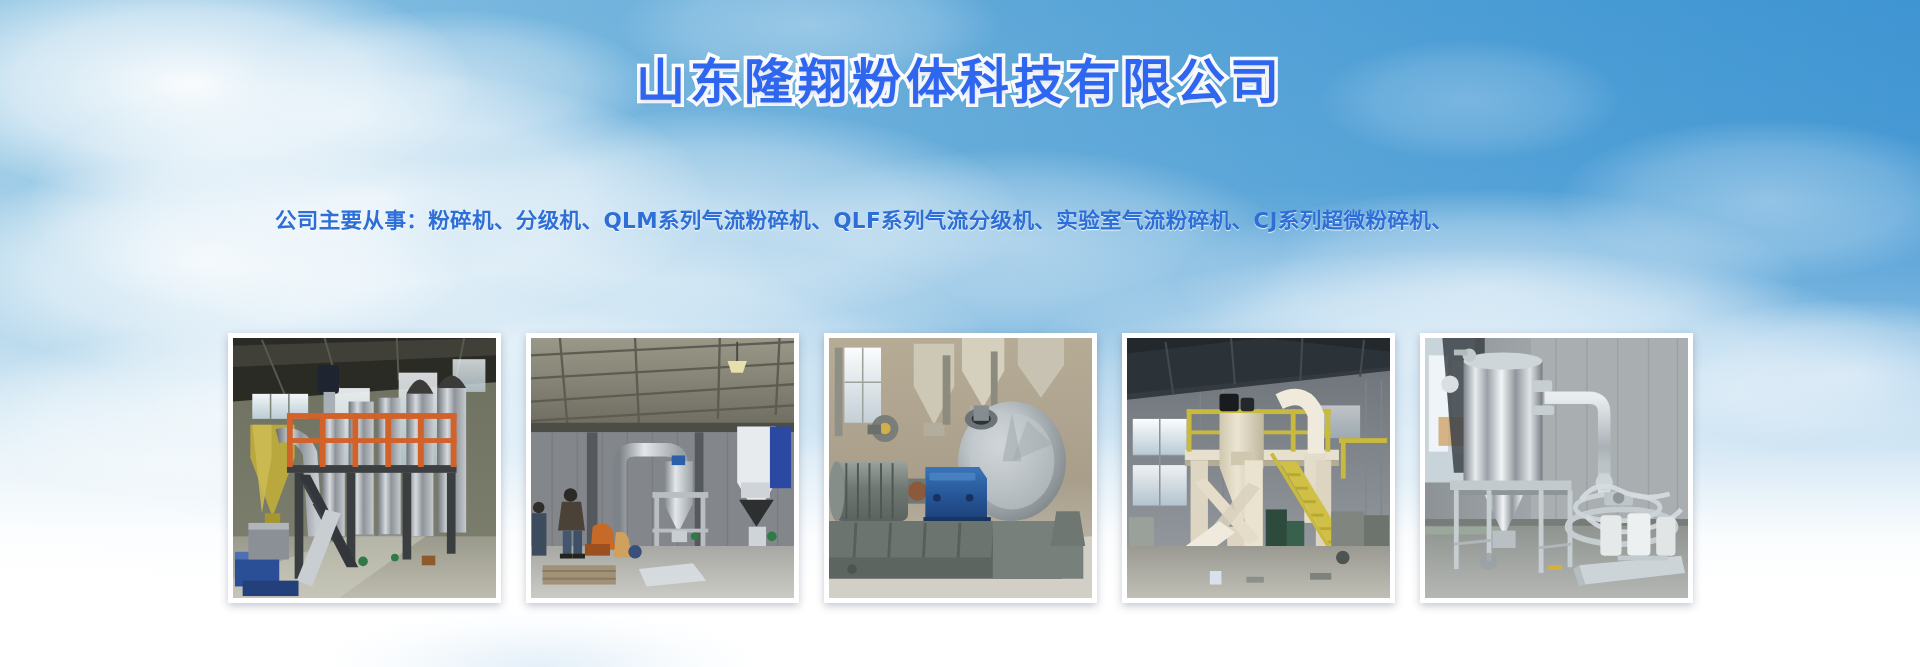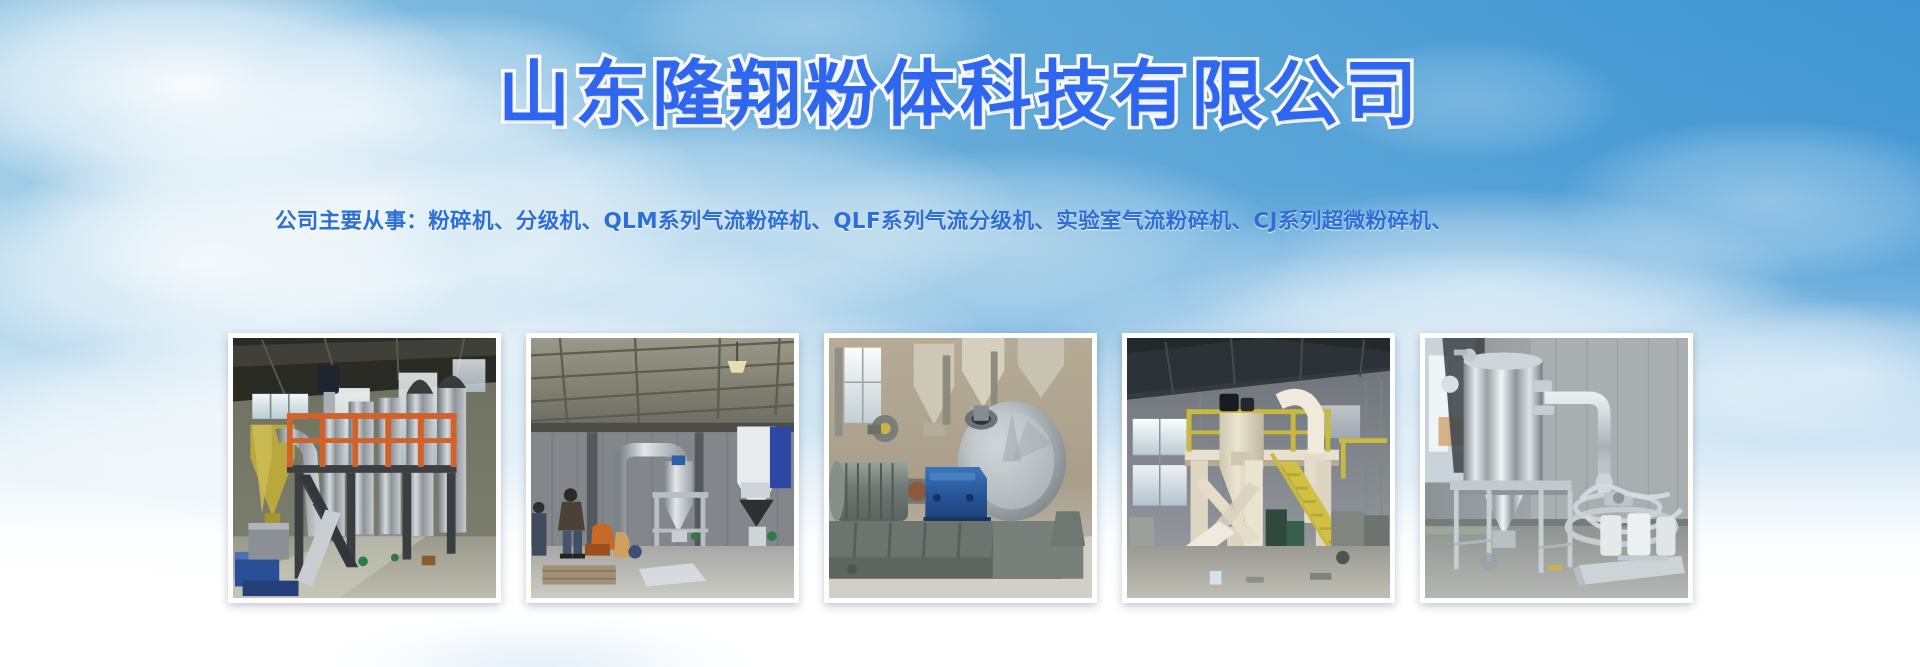--- a/index.html
+++ b/index.html
@@ -58,21 +58,21 @@
   .cl15{ left:300px;  top:560px;  width:420px; height:120px; opacity:.55;}
 
   
   #headline-wrap {
     position:absolute; left:0; top:58px; width:1920px; text-align:center;
     z-index:5;
   }
   #headline {
     display:inline-block;
     font-family:"DejaVu Sans","Liberation Sans",sans-serif;
-    font-size:72px;
+    font-size:49px;
     font-weight:bold;
     letter-spacing:5px;
     color:#2f66ef;
     -webkit-text-stroke:7px #ffffff;
     paint-order:stroke fill;
     text-shadow:0 2px 5px rgba(40,80,160,0.18);
     line-height:1.0;
     white-space:nowrap;
   }
 

